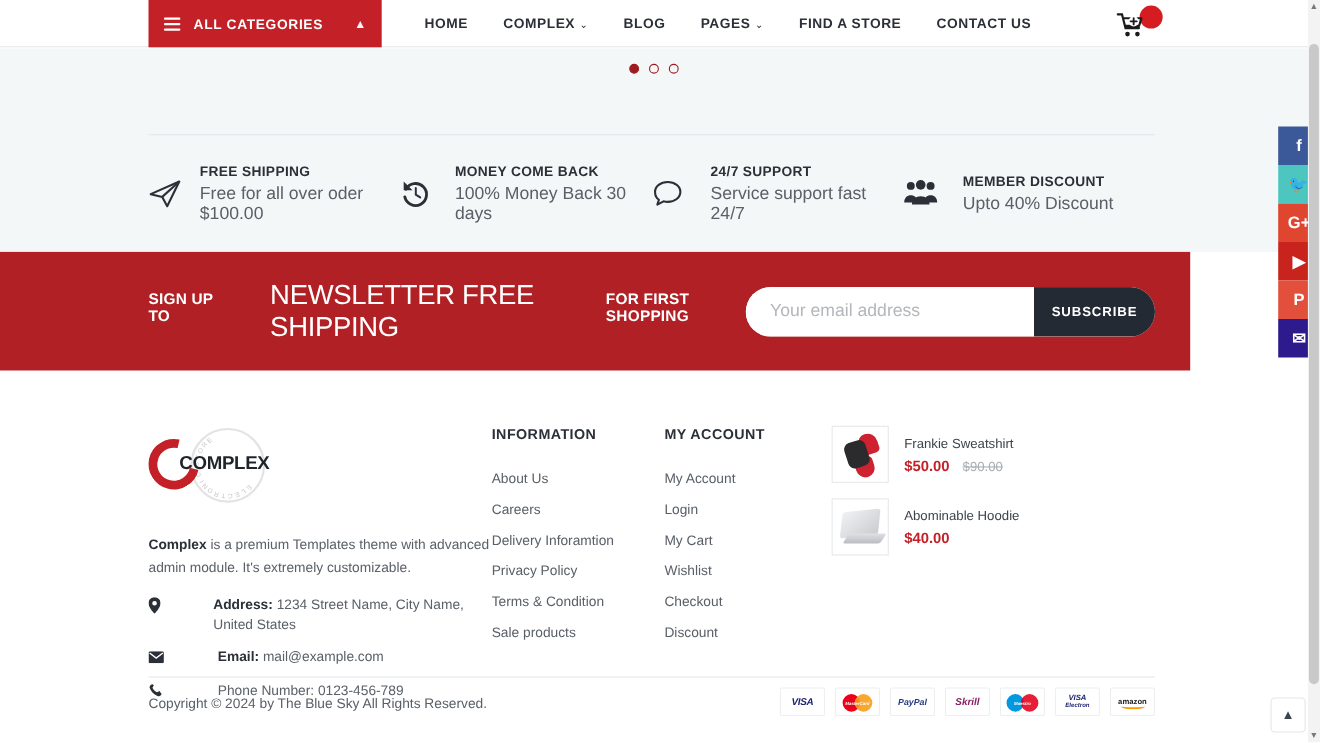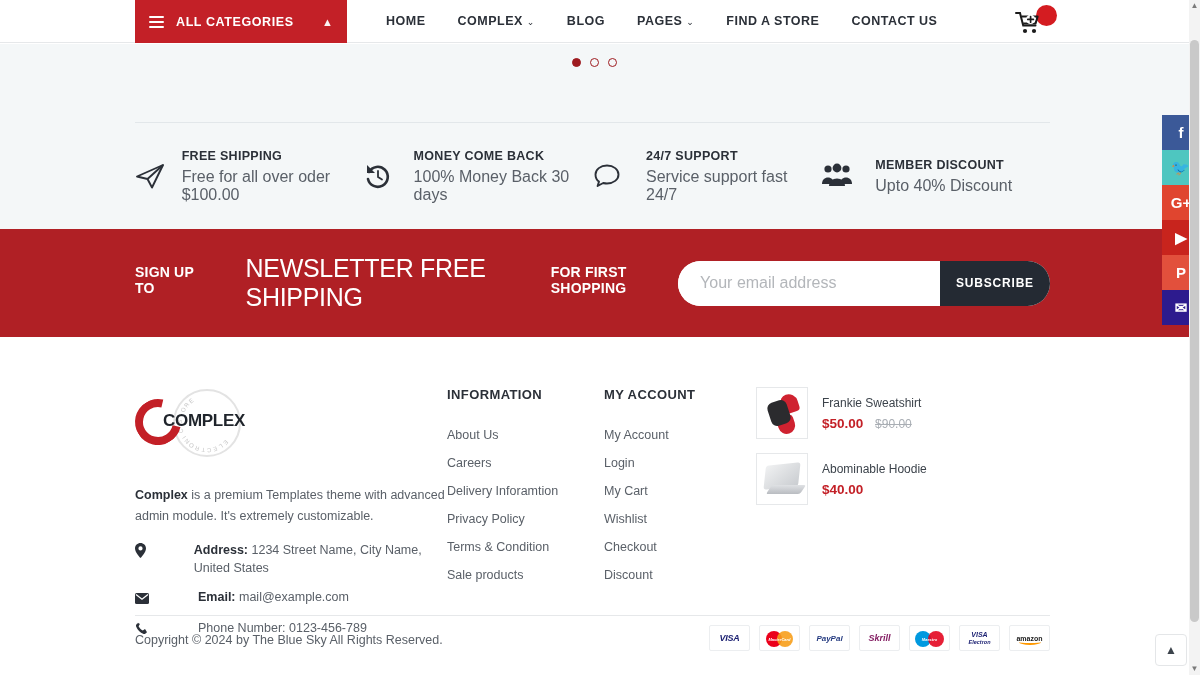--- a/index.html
+++ b/index.html
@@ -92,21 +92,21 @@
     color: #2b3038;
   }
   .svc .svc-txt h4 {
     font-size: 12.5px; font-weight: bold; color: #2b3038;
     letter-spacing: .3px; margin-bottom: 5px;
   }
   .svc .svc-txt p { font-size: 16px; color: #5a6068; }
 
   
   .news {
-    position: absolute; top: 229px; left: 0; width: 1189px; height: 108px;
+    position: absolute; top: 229px; left: 0; width: 1082px; height: 108px;
     background: #b02025;
   }
   .news-inner {
     position: absolute; left: 135px; top: 0; width: 915px; height: 108px;
     display: flex; align-items: center; justify-content: space-between;
   }
   .news-head { color: #fff; display: flex; align-items: baseline; gap: 7px; }
   .news-head .sm { font-size: 14px; font-weight: bold; letter-spacing: .2px; }
   .news-head .lg { font-size: 25px; font-weight: normal; letter-spacing: -.3px; margin-left: 36px; }
   .news-form {

